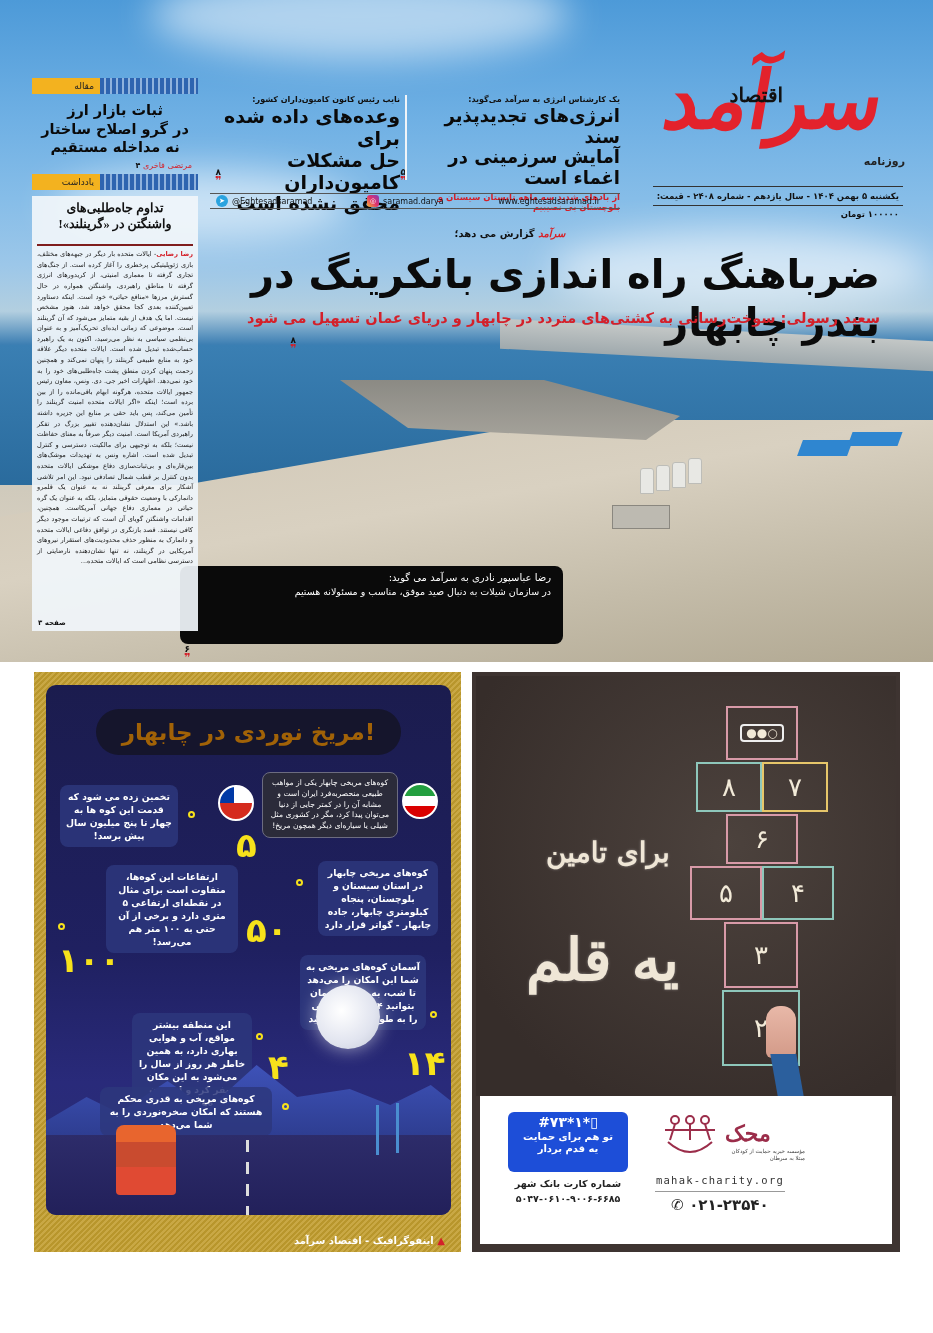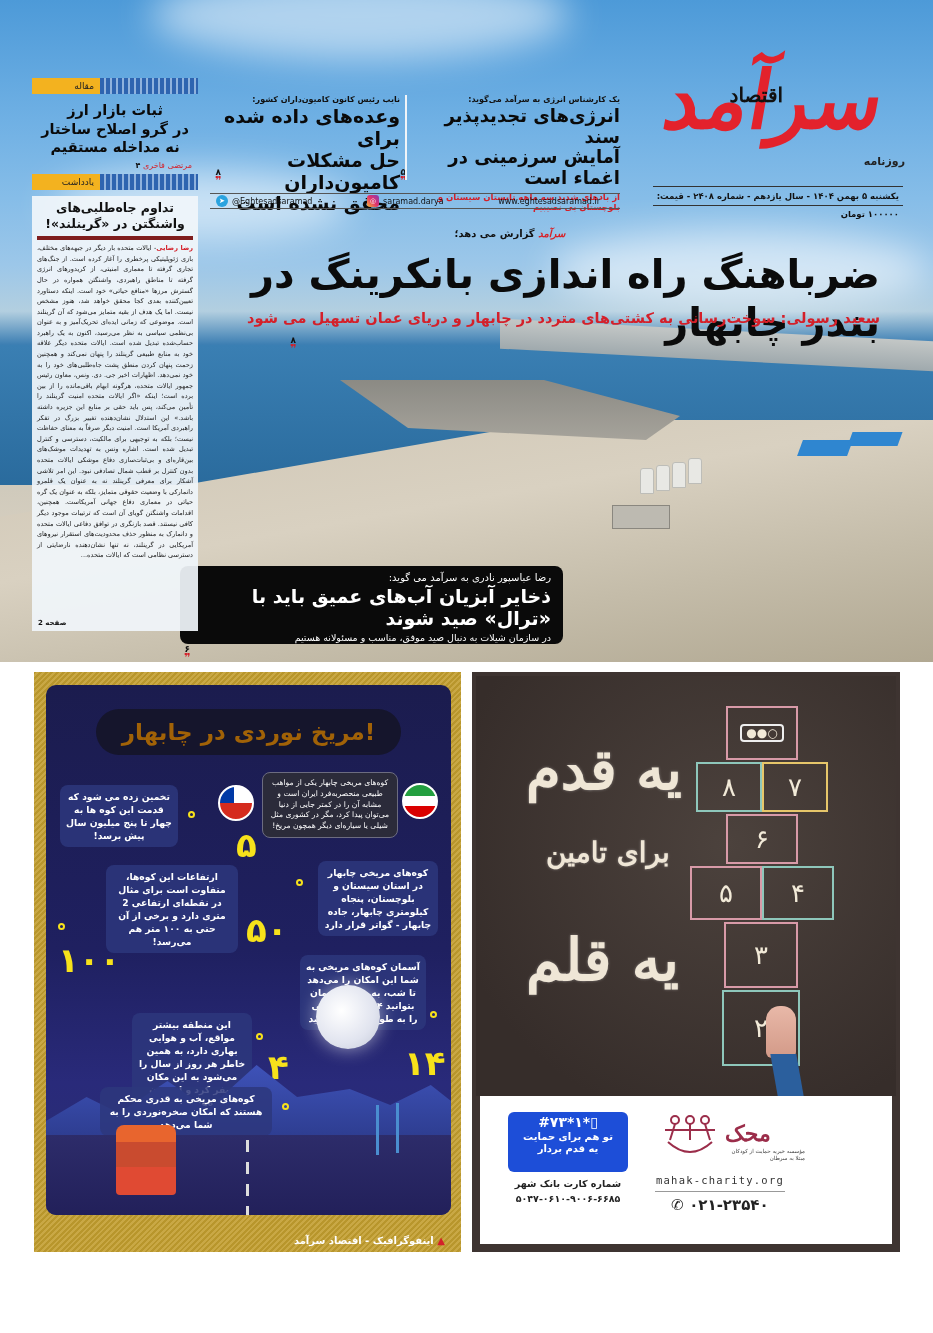--- a/index.html
+++ b/index.html
@@ -63,21 +63,21 @@
   .blackbox .bs { font-size: 9.5px; text-align: right; margin-top: 3px; }
 
   
   .sidebar { position: absolute; left: 32px; top: 78px; width: 166px; height: 578px; }
   .sec-tag { display: flex; height: 16px; }
   .sec-tag .label { width: 68px; background: #f3b21f; color: #222; font-size: 9px; padding-right: 6px; text-align: right; line-height: 16px; }
   .sec-tag .stripes { flex: 1; background: repeating-linear-gradient(90deg, #2e64b0 0 4px, #8fb2dd 4px 6px); }
   .op-head { font-size: 14.5px; font-weight: bold; color: #0a0a0a; text-align: center; line-height: 1.28; margin-top: 7px; }
   .op-author { font-size: 8px; color: #d4202a; text-align: right; margin-top: 4px; padding-right: 6px; }
   .note-box { background: rgba(240,245,250,0.93); margin-top: 6px; padding: 4px 5px; height: 435px; position: relative; }
-  .note-head { font-size: 12.5px; font-weight: bold; color: #111; text-align: center; line-height: 1.3; padding-bottom: 4px; border-bottom: 4px solid #7f1d1d; }
+  .note-head { font-size: 12.5px; font-weight: bold; color: #111; text-align: center; line-height: 1.3; padding-bottom: 12px; border-bottom: 2px solid #7f1d1d; font-family: Liberation Serif, serif; }
   .note-body { font-size: 6.55px; color: #222; text-align: justify; direction: rtl; line-height: 1.62; margin-top: 3px; }
   .note-body .author { color: #d4202a; font-weight: bold; }
   .note-page { position: absolute; left: 6px; bottom: 4px; font-size: 7px; font-weight: bold; color: #111; }
 
   
   .info { position: absolute; left: 34px; top: 672px; width: 427px; height: 580px;
     background: repeating-linear-gradient(135deg, #b8962c 0 2px, #c9a845 2px 4px); }
   .info-inner { position: absolute; left: 12px; top: 13px; width: 405px; height: 530px; background: linear-gradient(180deg, #1b1c4e 0%, #1f2060 50%, #292a7a 75%, #2a2f72 100%); border-radius: 10px; overflow: hidden; }
   .info-title { position: absolute; left: 50px; top: 24px; width: 305px; height: 46px; background: #15152c; border-radius: 23px; color: #a16207; font-size: 23px; font-weight: bold; text-align: center; line-height: 46px; }
   .flag { position: absolute; width: 36px; height: 36px; border-radius: 50%; overflow: hidden; border: 2px solid #fff; }
@@ -181,21 +181,20 @@
       </span>
   </div>
 
   <div class="main-kicker rtl" style="text-align:center;"><span class="brand">سرآمد</span> <span>گزارش می دهد؛</span></div>
   <div class="main-head rtl">ضرباهنگ راه اندازی بانکرینگ در بندر چابهار</div>
   <div class="main-sub rtl">سعید رسولی: سوخت‌رسانی به کشتی‌های متردد در چابهار و دریای عمان تسهیل می شود</div>
   <div class="page-ref" style="left:290px;top:336px;"><span>۸</span><span class="q">❞</span></div>
 
   <div class="blackbox rtl">
     <div class="bk">رضا عباسپور نادری به سرآمد می گوید:</div>
-    <div class="bh">ذخایر آبزیان آب‌های عمیق باید با «ترال» صید شوند</div>
     <div class="bs">در سازمان شیلات به دنبال صید موفق، مناسب و مسئولانه هستیم</div>
   </div>
   <div class="page-ref" style="left:184px;top:645px;"><span>۶</span><span class="q">❞</span></div>
 
   <div class="sidebar rtl">
     <div class="sec-tag" style="flex-direction:row-reverse;">
       <div class="label">مقاله</div>
       <div class="stripes"></div>
     </div>
     <div class="op-head">
@@ -208,42 +207,42 @@
     <div class="sec-tag" style="flex-direction:row-reverse;margin-top:4px;">
       <div class="label">یادداشت</div>
       <div class="stripes"></div>
     </div>
     <div class="note-box">
       <div class="note-head">
         <div>تداوم جاه‌طلبی‌های</div>
         <div>واشنگتن در «گرینلند»!</div>
       </div>
       <div class="note-body"><span class="author">رضا رضایی</span><span>- ایالات متحده بار دیگر در جبهه‌های مختلف، بازی ژئوپلیتیکی پرخطری را آغاز کرده است. از جنگ‌های تجاری گرفته تا معماری امنیتی، از کریدورهای انرژی گرفته تا مناطق راهبردی، واشنگتن همواره در حال گسترش مرزها «منافع حیاتی» خود است. اینکه دستاورد تعیین‌کننده بعدی کجا محقق خواهد شد، هنوز مشخص نیست. اما یک هدف از بقیه متمایز می‌شود که آن گرینلند است. موضوعی که زمانی ایده‌ای تحریک‌آمیز و به عنوان بی‌نظمی سیاسی به نظر می‌رسید، اکنون به یک راهبرد حساب‌شده تبدیل شده است. ایالات متحده دیگر علاقه خود به منابع طبیعی گرینلند را پنهان نمی‌کند و همچنین زحمت پنهان کردن منطق پشت جاه‌طلبی‌های خود را به خود نمی‌دهد. اظهارات اخیر جی. دی. ونس، معاون رئیس جمهور ایالات متحده، هرگونه ابهام باقی‌مانده را از بین برده است؛ اینکه «اگر ایالات متحده امنیت گرینلند را تأمین می‌کند، پس باید حقی بر منابع این جزیره داشته باشد.» این استدلال نشان‌دهنده تغییر بزرگ در تفکر راهبردی آمریکا است. امنیت دیگر صرفاً به معنای حفاظت نیست؛ بلکه به توجیهی برای مالکیت، دسترسی و کنترل تبدیل شده است. اشاره ونس به تهدیدات موشک‌های بین‌قاره‌ای و بی‌ثبات‌سازی دفاع موشکی ایالات متحده بدون کنترل بر قطب شمال تصادفی نبود. این امر تلاشی آشکار برای معرفی گرینلند نه به عنوان یک قلمرو دانمارکی با وضعیت حقوقی متمایز، بلکه به عنوان یک گره حیاتی در معماری دفاع جهانی آمریکاست. همچنین، اقدامات واشنگتن گویای آن است که ترتیبات موجود دیگر کافی نیستند. قصد بازنگری در توافق دفاعی ایالات متحده و دانمارک به منظور حذف محدودیت‌های استقرار نیروهای آمریکایی در گرینلند، نه تنها نشان‌دهنده نارضایتی از دسترسی نظامی است که ایالات متحده...</span></div>
-      <div class="note-page">صفحه 2</div>
+      <div class="note-page">صفحه ۳</div>
     </div>
   </div>
 </div>
 
 <div class="info">
   <div class="info-inner">
     <div class="info-title">مریخ نوردی در چابهار!</div>
 
     <div class="flag flag-iran" style="left:356px;top:98px;"></div>
     <div class="bubble grey" style="left:216px;top:87px;width:136px;">کوه‌های مریخی چابهار یکی از مواهب طبیعی منحصربه‌فرد ایران است و مشابه آن را در کمتر جایی از دنیا می‌توان پیدا کرد، مگر در کشوری مثل شیلی یا سیاره‌ای دیگر همچون مریخ!</div>
     <div class="flag flag-chile" style="left:172px;top:100px;"></div>
 
     <div class="bubble" style="left:14px;top:100px;width:118px;">تخمین زده می شود که قدمت این کوه ها به چهار تا پنج میلیون سال پیش برسد!</div>
     <div class="dot" style="left:142px;top:126px;"></div>
     <div class="bignum" style="left:190px;top:140px;">۵</div>
 
     <div class="bubble" style="left:272px;top:176px;width:120px;">کوه‌های مریخی چابهار در استان سیستان و بلوچستان، پنجاه کیلومتری چابهار، جاده چابهار - گواتر قرار دارد</div>
     <div class="dot" style="left:250px;top:194px;"></div>
     <div class="bignum" style="left:200px;top:225px;">۵۰</div>
 
-    <div class="bubble" style="left:60px;top:180px;width:132px;">ارتفاعات این کوه‌ها، متفاوت است برای مثال در نقطه‌ای ارتفاعی 2 متری دارد و برخی از آن حتی به ۱۰۰ متر هم می‌رسد!</div>
+    <div class="bubble" style="left:60px;top:180px;width:132px;">ارتفاعات این کوه‌ها، متفاوت است برای مثال در نقطه‌ای ارتفاعی ۵ متری دارد و برخی از آن حتی به ۱۰۰ متر هم می‌رسد!</div>
     <div class="dot" style="left:12px;top:238px;"></div>
     <div class="bignum" style="left:12px;top:255px;">۱۰۰</div>
 
     <div class="bubble" style="left:254px;top:270px;width:126px;">آسمان کوه‌های مریخی به شما این امکان را می‌دهد تا شب، به طور همزمان بتوانید ۱۴ صورت فلکی را به طور همزمان ببینید</div>
     <div class="dot" style="left:384px;top:326px;"></div>
     <div class="bignum" style="left:358px;top:358px;">۱۴</div>
 
     <div class="bubble" style="left:86px;top:290px;width:120px;margin-top:38px;">این منطقه بیشتر مواقع، آب و هوایی بهاری دارد، به همین خاطر هر روز از سال را می‌شود به این مکان سفر کرد و از دیدن کوه‌ها لذت برد</div>
     <div class="dot" style="left:210px;top:348px;"></div>
     <div class="bignum" style="left:222px;top:362px;">۴</div>
@@ -256,21 +255,20 @@
     <div class="road-line"></div>
     <div class="palm" style="left:330px;top:420px;"></div>
     <div class="palm" style="left:350px;top:418px;"></div>
     <div class="car"></div>
   </div>
   <div class="info-caption"><span class="tri">▲</span> <span>اینفوگرافیک - اقتصاد سرآمد</span></div>
 </div>
 
 <div class="ad">
   <div class="ad-photo">
-    <div class="chalk-text" style="left:50px;top:60px;font-size:56px;">یه قدم</div>
     <div class="chalk-text" style="left:70px;top:160px;font-size:28px;">برای تامین</div>
     <div class="chalk-text" style="left:50px;top:250px;font-size:58px;">یه قلم</div>
 
     <div class="hop" style="left:250px;top:30px;width:72px;height:54px;border-color:#d89aa8;">
       <span style="font-size:12px;border:2px solid #eee;border-radius:4px;padding:0 4px;">●●○</span>
     </div>
     <div class="hop" style="left:220px;top:86px;width:66px;height:50px;border-color:#8ec7bb;">۸</div>
     <div class="hop" style="left:286px;top:86px;width:66px;height:50px;border-color:#e6c66a;">۷</div>
     <div class="hop" style="left:250px;top:138px;width:72px;height:50px;border-color:#d89aa8;">۶</div>
     <div class="hop" style="left:214px;top:190px;width:72px;height:54px;border-color:#d89aa8;">۵</div>

